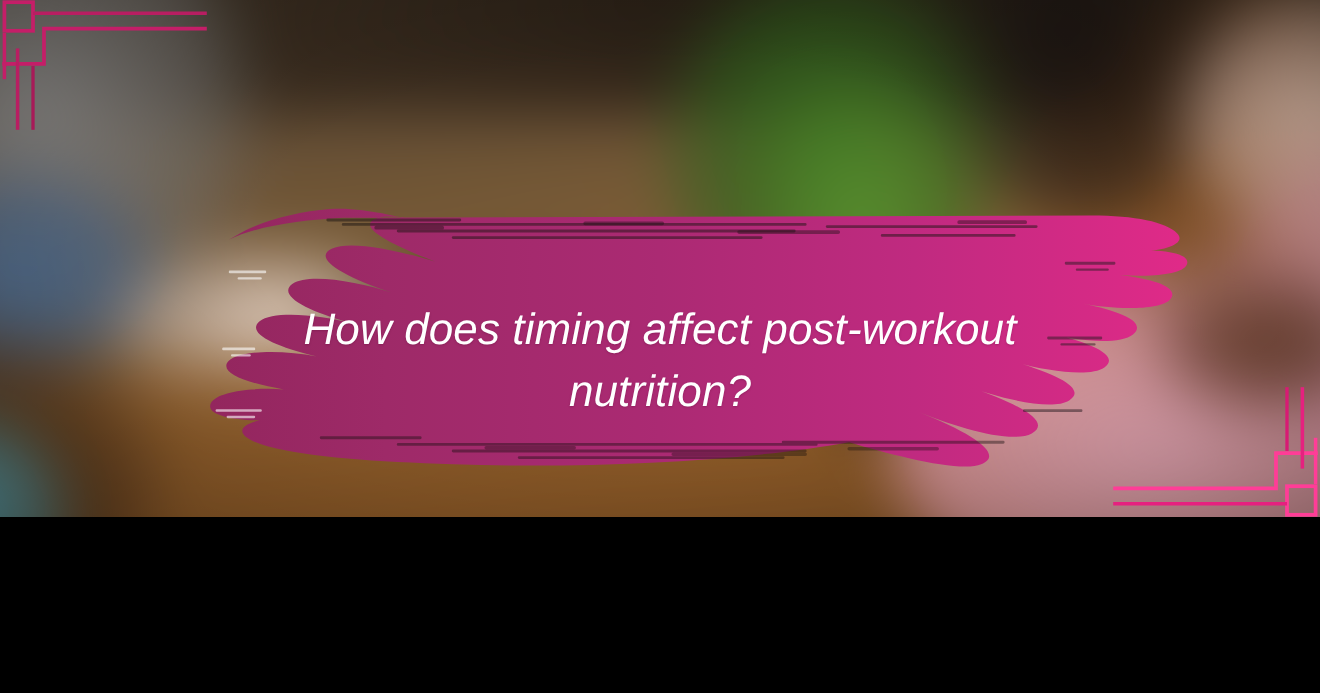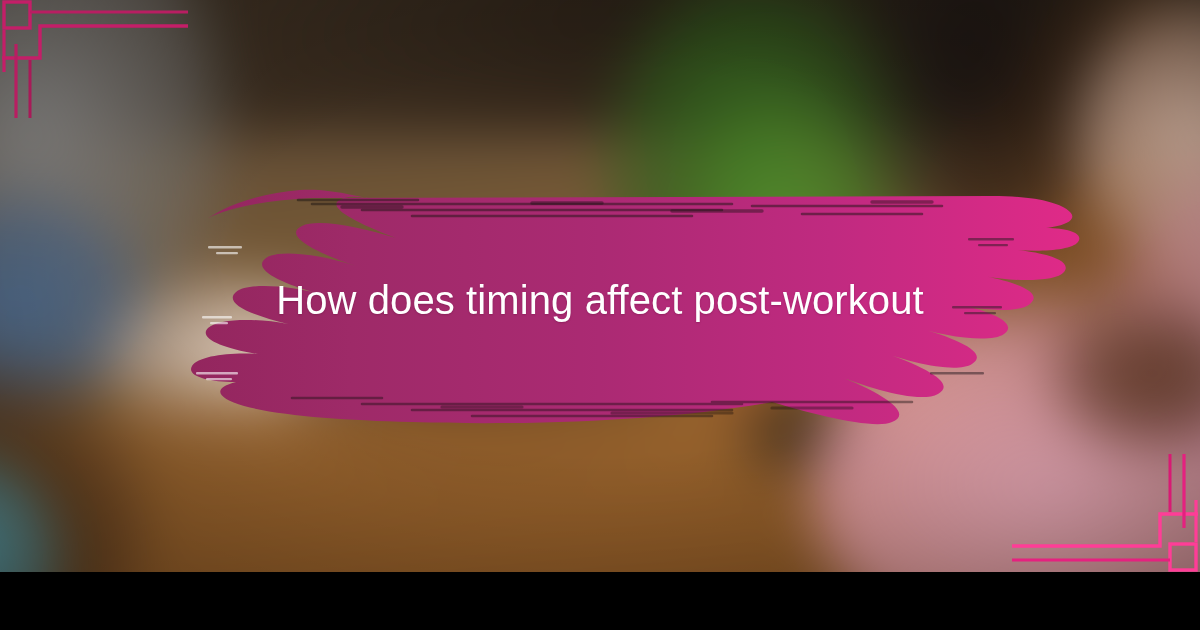--- a/index.html
+++ b/index.html
@@ -8,23 +8,24 @@
     padding: 0;
     background: #000;
   }
   body {
     font-family: "Liberation Sans", sans-serif;
   }
 
   #card {
     position: relative;
     width: 1200px;
-    height: 572px;
+    height: 470px;
     overflow: hidden;
     background: #ef4444;
+    font-style: italic;
   }
 
   
   .bg-photo {
     position: absolute;
     inset: -60px;
     filter: blur(26px) saturate(1.05);
   }
   .bg-base {
     position: absolute;
@@ -303,15 +304,16 @@
         <rect x="866" y="68" width="30" height="2.2" rx="1"></rect>
         <rect x="840" y="130" width="50" height="2.6" rx="1"></rect>
         <rect x="852" y="136" width="32" height="2.2" rx="1"></rect>
         <rect x="818" y="196" width="54" height="2.6" rx="1"></rect>
       </g>
     </svg>
   </div>
 
   <div class="headline">
     <span>How does timing affect post-workout</span><br>
+    <span>nutrition?</span>
   </div>
 
 </div>
 
 </body></html>

